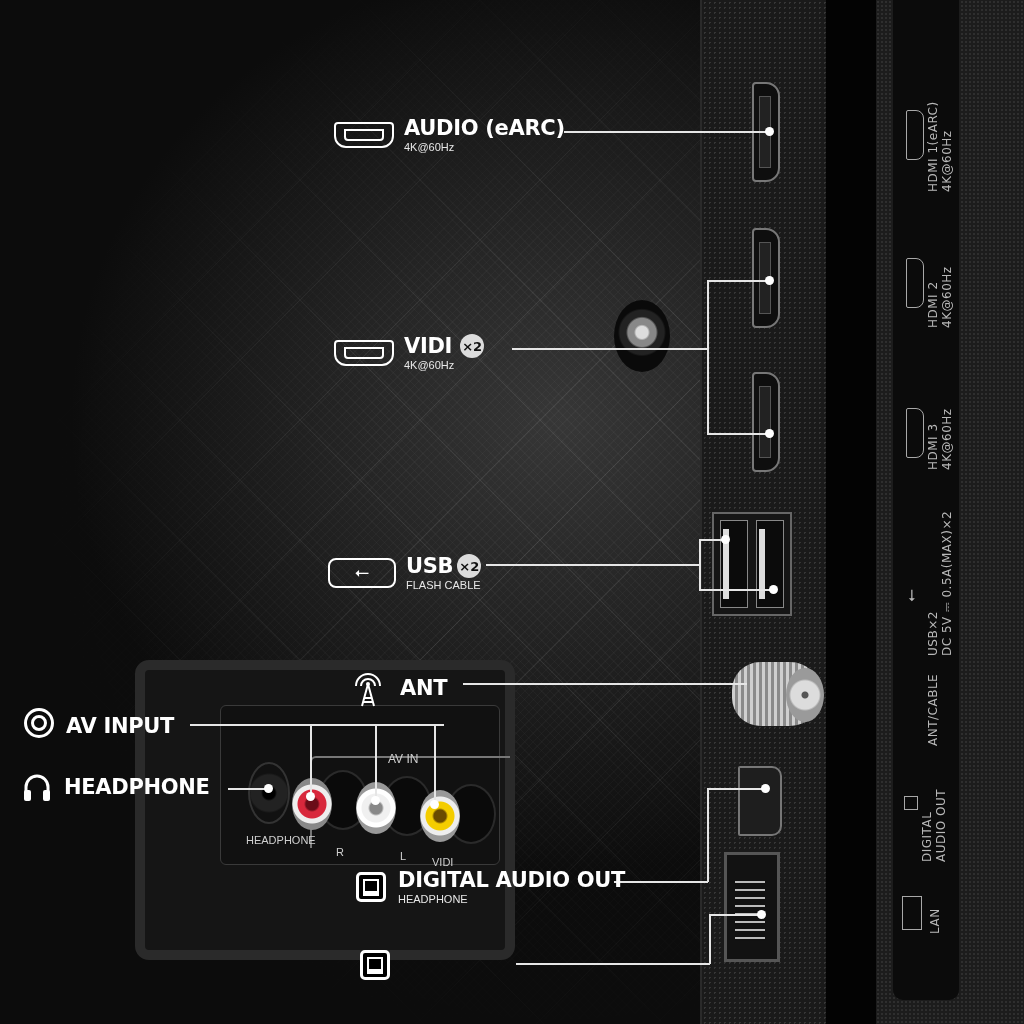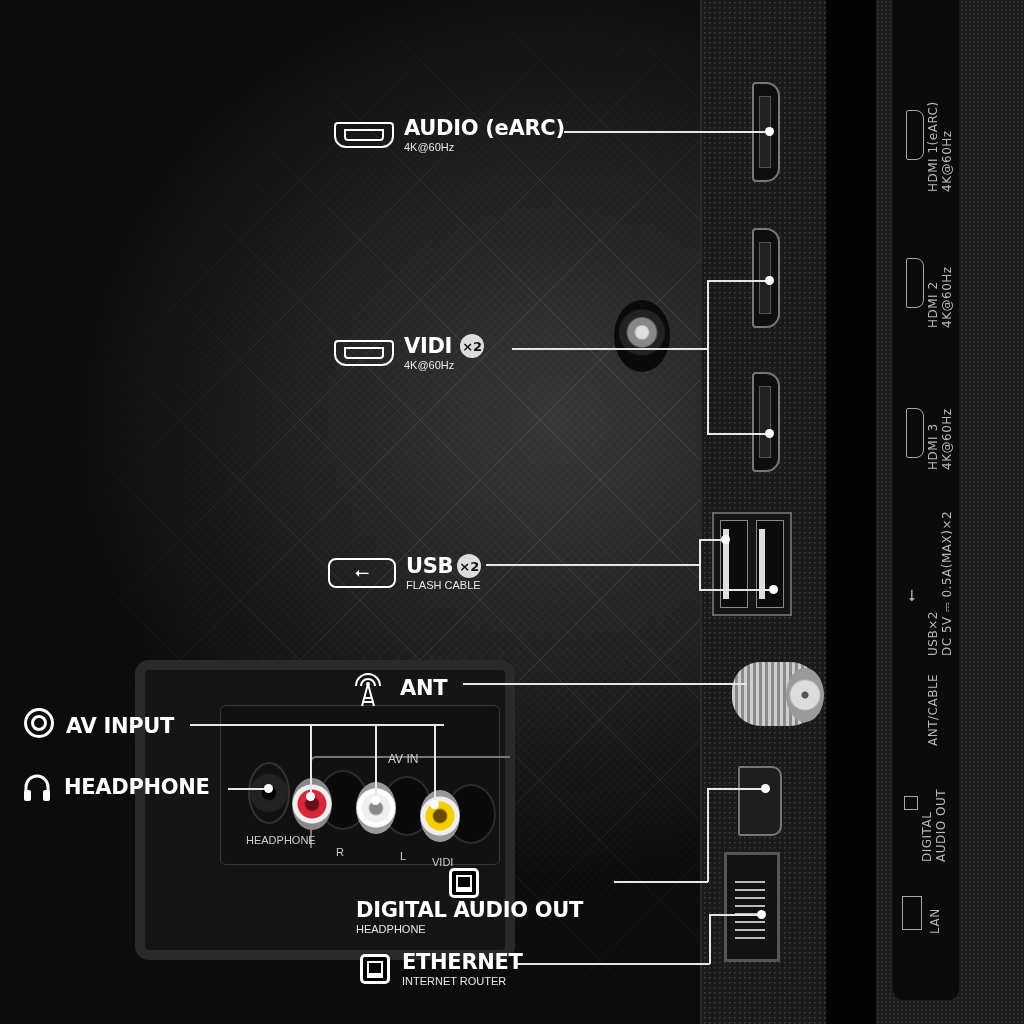--- a/index.html
+++ b/index.html
@@ -246,28 +246,24 @@
 
   <div class="callout" style="left:22px;top:772px;">
     <svg width="30" height="30" viewBox="0 0 30 30" style="margin-right:12px;">
       <path d="M4 20 V15 a11 11 0 0 1 22 0 V20" fill="none" stroke="#fff" stroke-width="3"></path>
       <rect x="2" y="18" width="7" height="11" rx="2" fill="#fff"></rect>
       <rect x="21" y="18" width="7" height="11" rx="2" fill="#fff"></rect>
     </svg>
     <div class="title">HEADPHONE</div>
   </div>
 
-  <div class="callout" style="left:356px;top:868px;flex-direction:column;">
+  <div class="callout" style="left:356px;top:868px;">
     <div class="icon-port-box"></div>
     <div>
       <div class="title">DIGITAL AUDIO OUT</div>
       <div class="sub">HEADPHONE</div>
     </div>
   </div>
 
   <div class="callout" style="left:360px;top:950px;">
     <div class="icon-port-box"></div>
-    <div>
-      <div class="title">ETHERNET</div>
-      <div class="sub">INTERNET ROUTER</div>
-    </div>
   </div>
 </div>
 
 </body></html>

